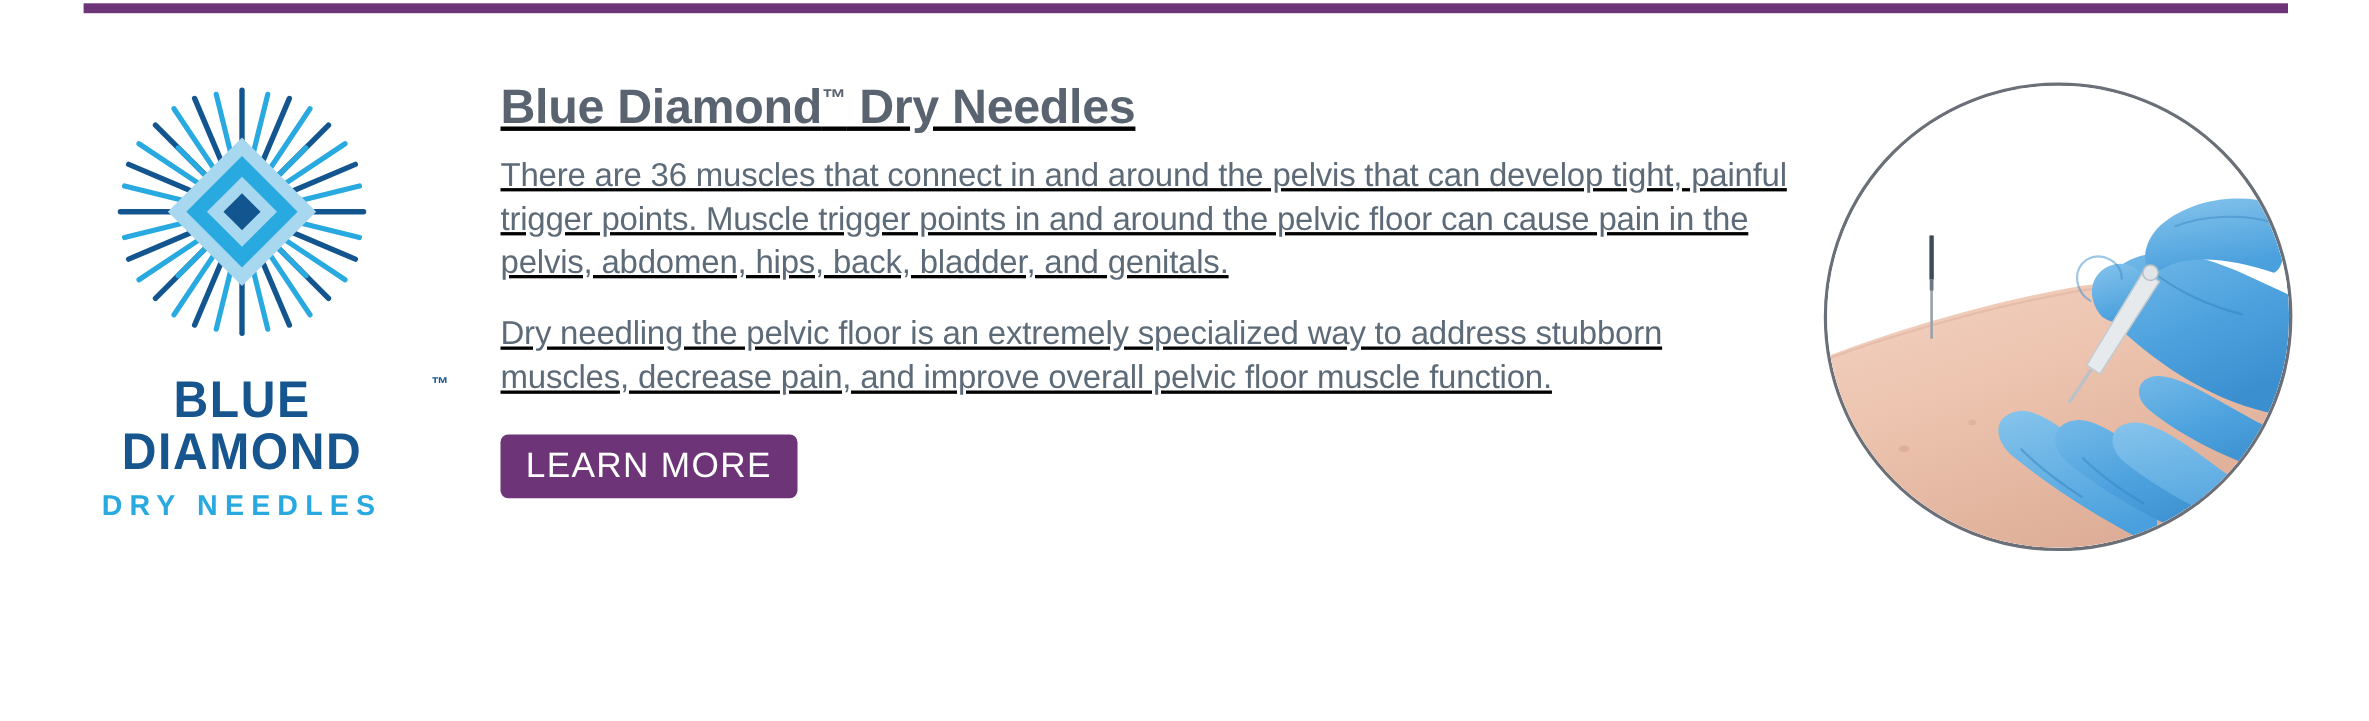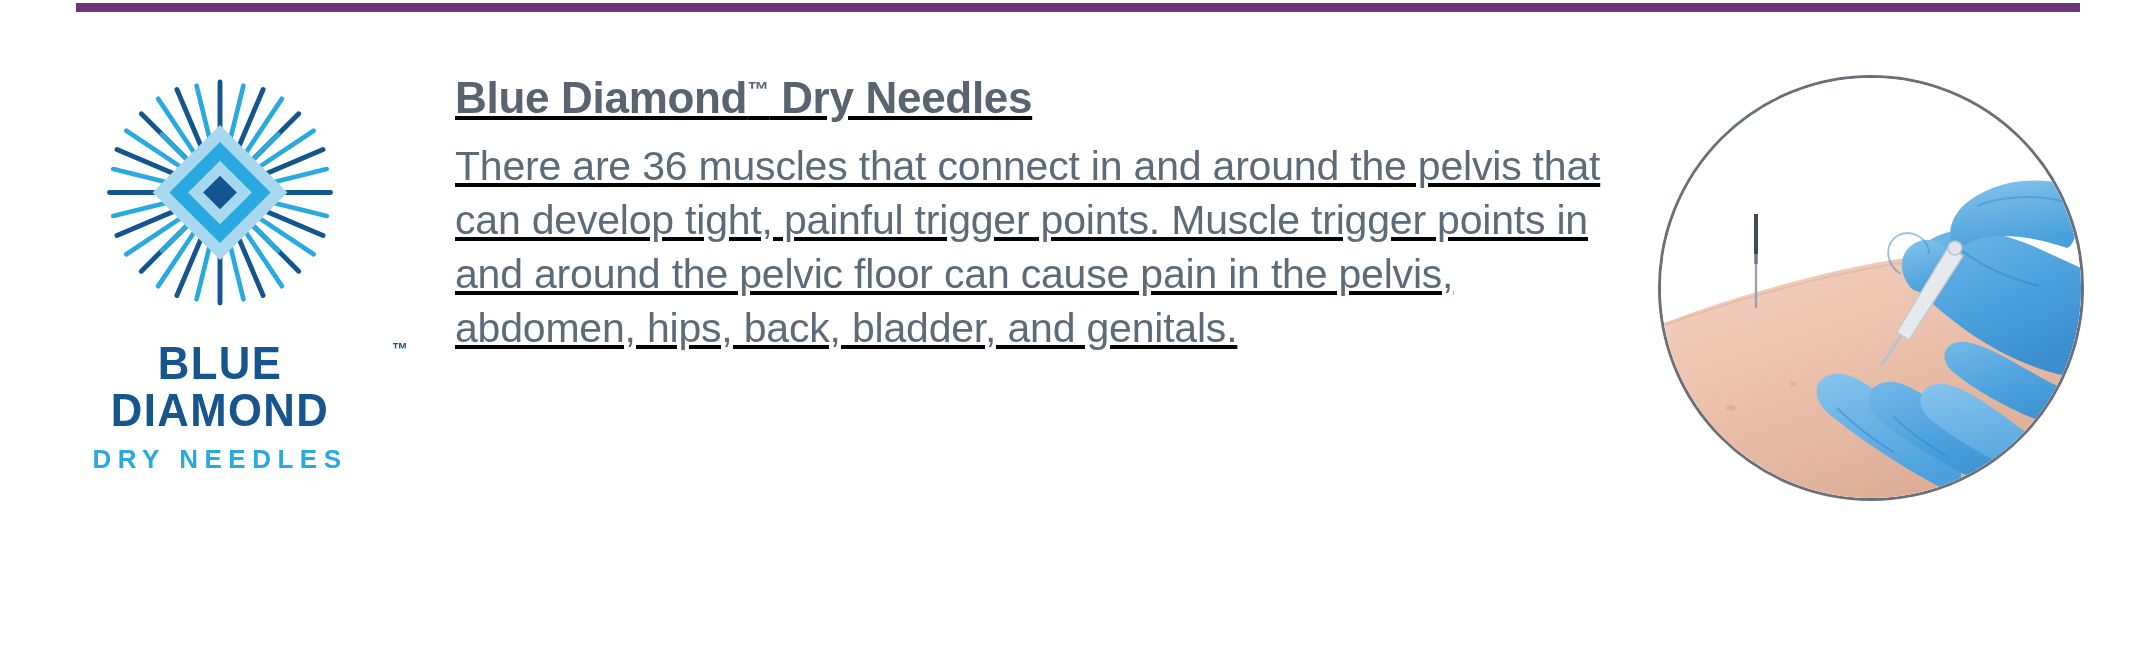--- a/index.html
+++ b/index.html
@@ -100,21 +100,21 @@
   .headline .tm-sup {
     font-size: 22px;
     vertical-align: 16px;
     font-weight: 700;
     letter-spacing: 0;
   }
   .body-copy {
     margin: 18px 0 0 0;
     font-family: "Liberation Sans", sans-serif;
     font-weight: 400;
-    font-size: 41px;
+    font-size: 30px;
     line-height: 1.31;
     color: #5d6b78;
     letter-spacing: -0.2px;
   }
   .body-copy + .body-copy {
     margin-top: 26px;
   }
 
   
   .cta-wrap {
@@ -221,21 +221,25 @@
       <div class="logo-word-sub">DRY NEEDLES</div>
     </div>
   </div>
 
   <div class="text-col">
 
     <h1 class="headline"><span>Blue Diamond</span><span class="tm-sup">™</span><span> Dry Needles</span></h1>
 
     <p class="body-copy">There are 36 muscles that connect in and around the pelvis that can develop tight, painful trigger points. Muscle trigger points in and around the pelvic floor can cause pain in the pelvis, abdomen, hips, back, bladder, and genitals.</p>
 
-
+    <p class="body-copy">Dry needling the pelvic floor is an extremely specialized way to address stubborn muscles, decrease pain, and improve overall pelvic floor muscle function.</p>
+
+    <div class="cta-wrap">
+      <button class="cta-button">LEARN MORE</button>
+    </div>
   </div>
 
   <div class="photo-circle">
     <svg viewBox="0 0 420 420" preserveAspectRatio="xMidYMid slice">
       <defs>
         <linearGradient id="skinGrad" x1="0" y1="0" x2="0.6" y2="1">
           <stop offset="0%" stop-color="#f3d3c3"></stop>
           <stop offset="45%" stop-color="#ecc3ae"></stop>
           <stop offset="100%" stop-color="#dcab95"></stop>
         </linearGradient>

